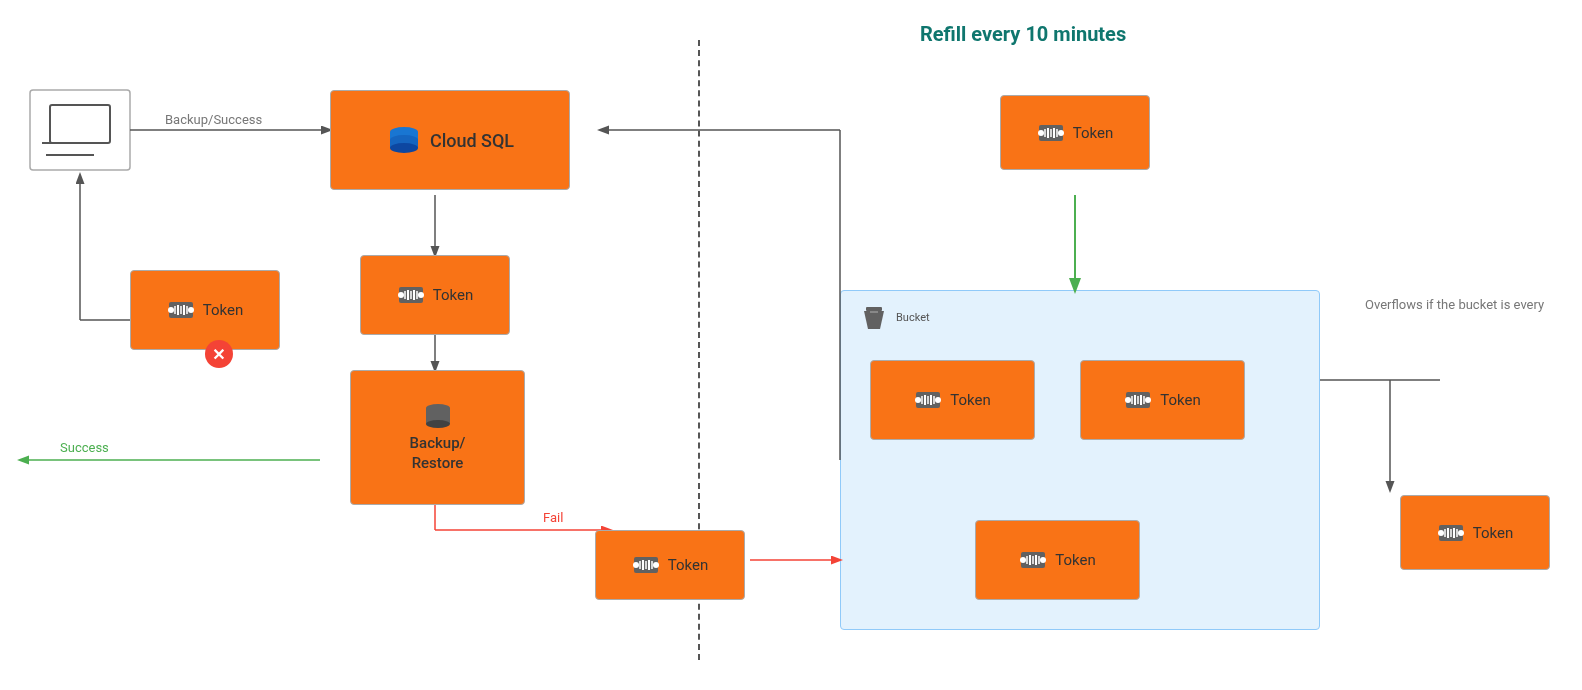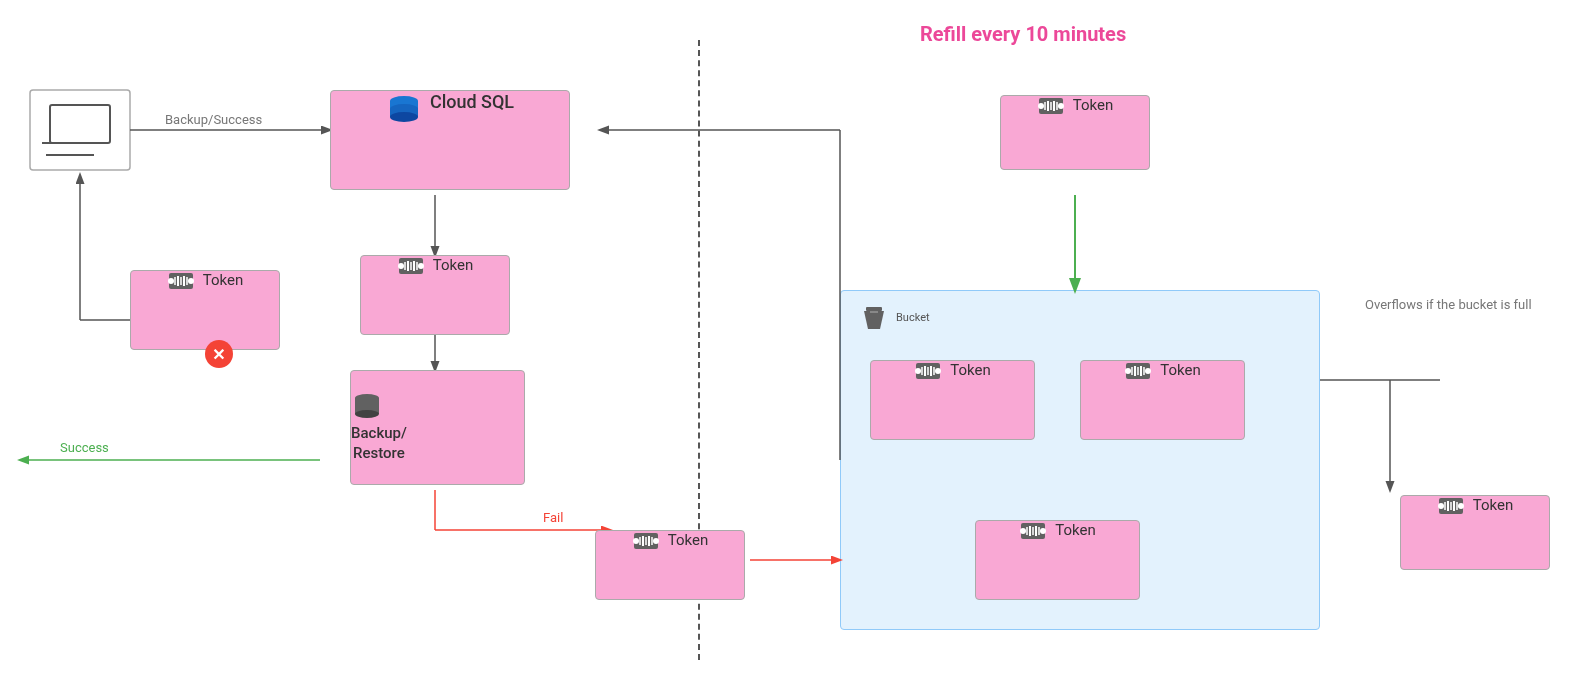--- a/index.html
+++ b/index.html
@@ -16,25 +16,25 @@
 
     .diagram-container {
       position: relative;
       width: 1582px;
       height: 690px;
     }
 
     
     .node {
       position: absolute;
-      background: #f9a8d4;
+      background: #f97316;
       border: 1.5px solid #aaa;
       border-radius: 4px;
       display: flex;
-      align-items: flex-start;
+      align-items: center;
       justify-content: center;
       gap: 8px;
       font-size: 15px;
       font-weight: 400;
     }
 
     .node-large {
       font-size: 18px;
       font-weight: 500;
     }
@@ -58,21 +58,21 @@
       position: absolute;
       font-size: 13px;
       color: #777;
     }
 
     
     .title {
       position: absolute;
       font-size: 20px;
       font-weight: 700;
-      color: #ec4899;
+      color: #0f766e;
     }
 
     
     .error-badge {
       position: absolute;
       width: 28px;
       height: 28px;
       background: #f44336;
       border-radius: 50%;
       display: flex;
@@ -176,21 +176,21 @@
       <circle cx="24" cy="10" r="3" fill="white"></circle>
       <line x1="8" y1="6" x2="8" y2="14" stroke="white" stroke-width="1.5"></line>
       <line x1="11" y1="5" x2="11" y2="15" stroke="white" stroke-width="2"></line>
       <line x1="14" y1="6" x2="14" y2="14" stroke="white" stroke-width="1.5"></line>
       <line x1="17" y1="5" x2="17" y2="15" stroke="white" stroke-width="2"></line>
       <line x1="20" y1="6" x2="20" y2="14" stroke="white" stroke-width="1.5"></line>
     </svg>
     <span>Token</span>
   </div>
 
-  <div class="node" style="left:350px; top:370px; width:175px; height:115px; flex-direction:column; gap:4px;">
+  <div class="node" style="left:350px; top:370px; width:175px; height:135px; flex-direction:column; gap:4px;">
 
     <svg width="32" height="28" viewBox="0 0 32 28">
       <ellipse cx="16" cy="6" rx="12" ry="4" fill="#616161"></ellipse>
       <rect x="4" y="6" width="24" height="16" fill="#616161"></rect>
       <ellipse cx="16" cy="22" rx="12" ry="4" fill="#424242"></ellipse>
     </svg>
     <span style="text-align:center; font-size:15px; font-weight:500; line-height:1.3;">Backup/<br>Restore</span>
   </div>
 
   <div class="node" style="left:595px; top:530px; width:150px; height:70px;">
@@ -288,16 +288,16 @@
   </div>
 
   <div class="label" style="left:165px; top:112px;">Backup/Success</div>
 
   <div class="label" style="left:60px; top:440px; color:#4caf50;">Success</div>
 
   <div class="label" style="left:495px; top:510px; color:#f44336;margin-left:48px;">Fail</div>
 
   <div class="label" style="left:1365px; top:295px; line-height:1.5; text-align:left;">
     <span>Overflows if the
-bucket is full</span>
+bucket is every</span>
   </div>
 
 </div>
 
 </body></html>

